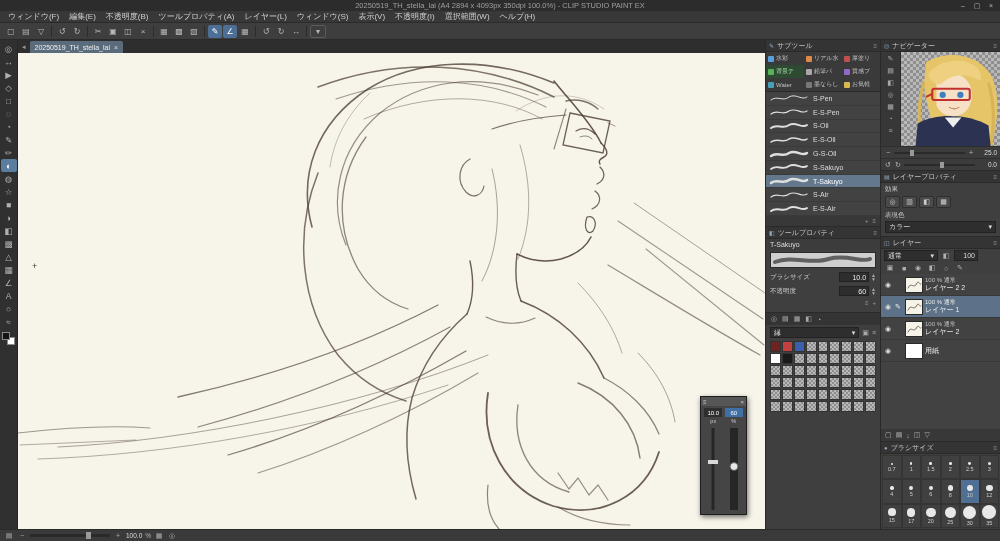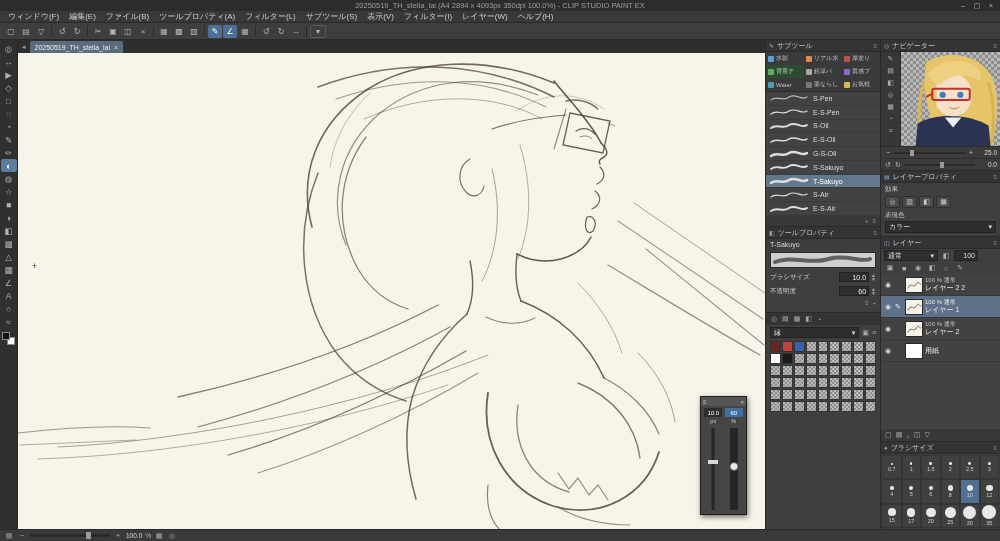--- a/index.html
+++ b/index.html
@@ -162,27 +162,27 @@
     <span class="win-btns" id="win-btns">
         <span class="win-btn">–</span>
         <span class="win-btn">▢</span>
         <span class="win-btn">×</span>
       </span>
   </div>
 
   <div class="menubar" id="menu-items">
       <span class="menu-item">ウィンドウ(F)</span>
       <span class="menu-item">編集(E)</span>
-      <span class="menu-item">ファイル(B)</span>
+      <span class="menu-item">不透明度(B)</span>
       <span class="menu-item">ツールプロパティ(A)</span>
-      <span class="menu-item">フィルター(L)</span>
-      <span class="menu-item">サブツール(S)</span>
+      <span class="menu-item">レイヤー(L)</span>
+      <span class="menu-item">ウィンドウ(S)</span>
       <span class="menu-item">表示(V)</span>
-      <span class="menu-item">フィルター(I)</span>
-      <span class="menu-item">レイヤー(W)</span>
+      <span class="menu-item">不透明度(I)</span>
+      <span class="menu-item">選択範囲(W)</span>
       <span class="menu-item">ヘルプ(H)</span>
     </div>
 
   <div class="toolbar" id="toolbar-icons">
       <span class="tb-icon">▢</span>
       <span class="tb-icon">▤</span>
       <span class="tb-icon">▽</span>
       <span class="tb-sep"></span>
       <span class="tb-icon">↺</span>
       <span class="tb-icon">↻</span>

